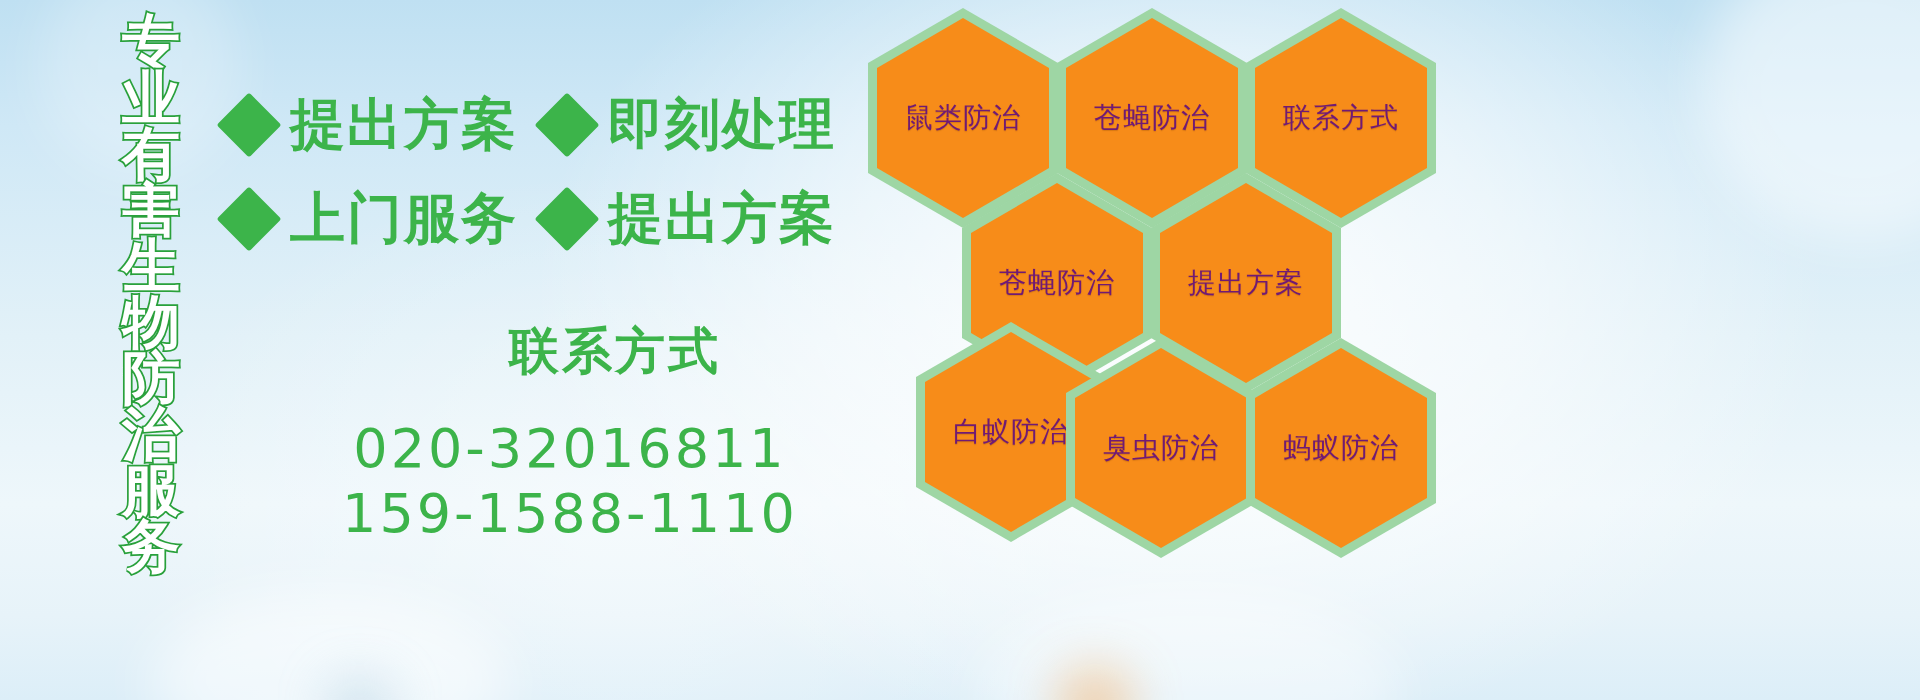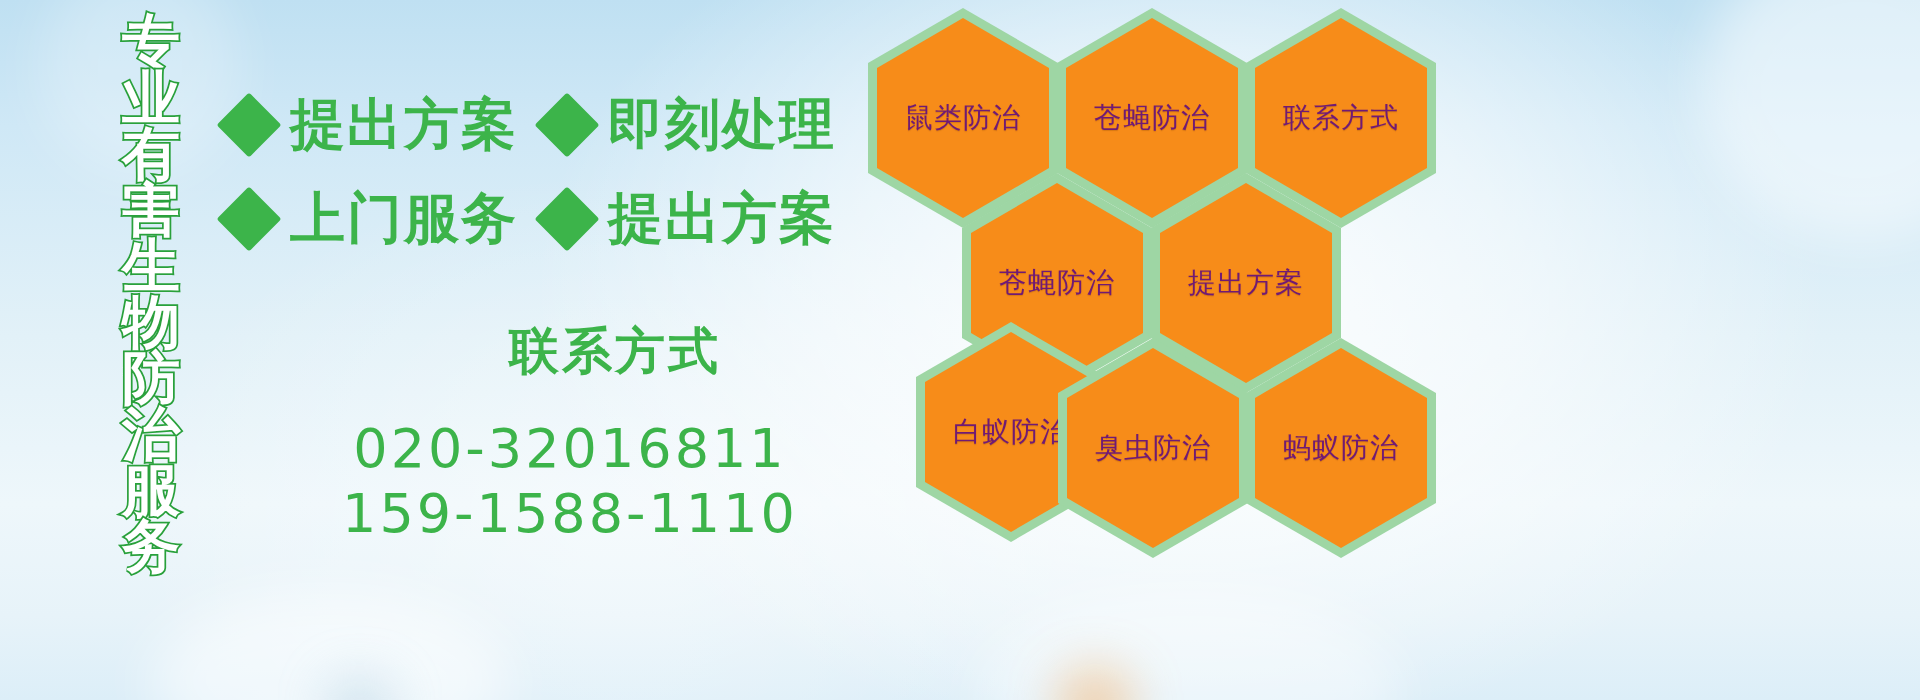--- a/index.html
+++ b/index.html
@@ -169,21 +169,21 @@
       <span class="inner">
         <span class="lbl">提出方案</span>
       </span>
     </div>
 
     <div class="hex" style="left:8px;top:322px;margin-left:48px;">
       <span class="inner">
         <span class="lbl">白蚁防治</span>
       </span>
     </div>
-    <div class="hex" style="left:198px;top:338px;">
+    <div class="hex" style="left:206px;top:338px;">
       <span class="inner">
         <span class="lbl">臭虫防治</span>
       </span>
     </div>
     <div class="hex" style="left:386px;top:338px;text-align:center;">
       <span class="inner">
         <span class="lbl">蚂蚁防治</span>
       </span>
     </div>
 

